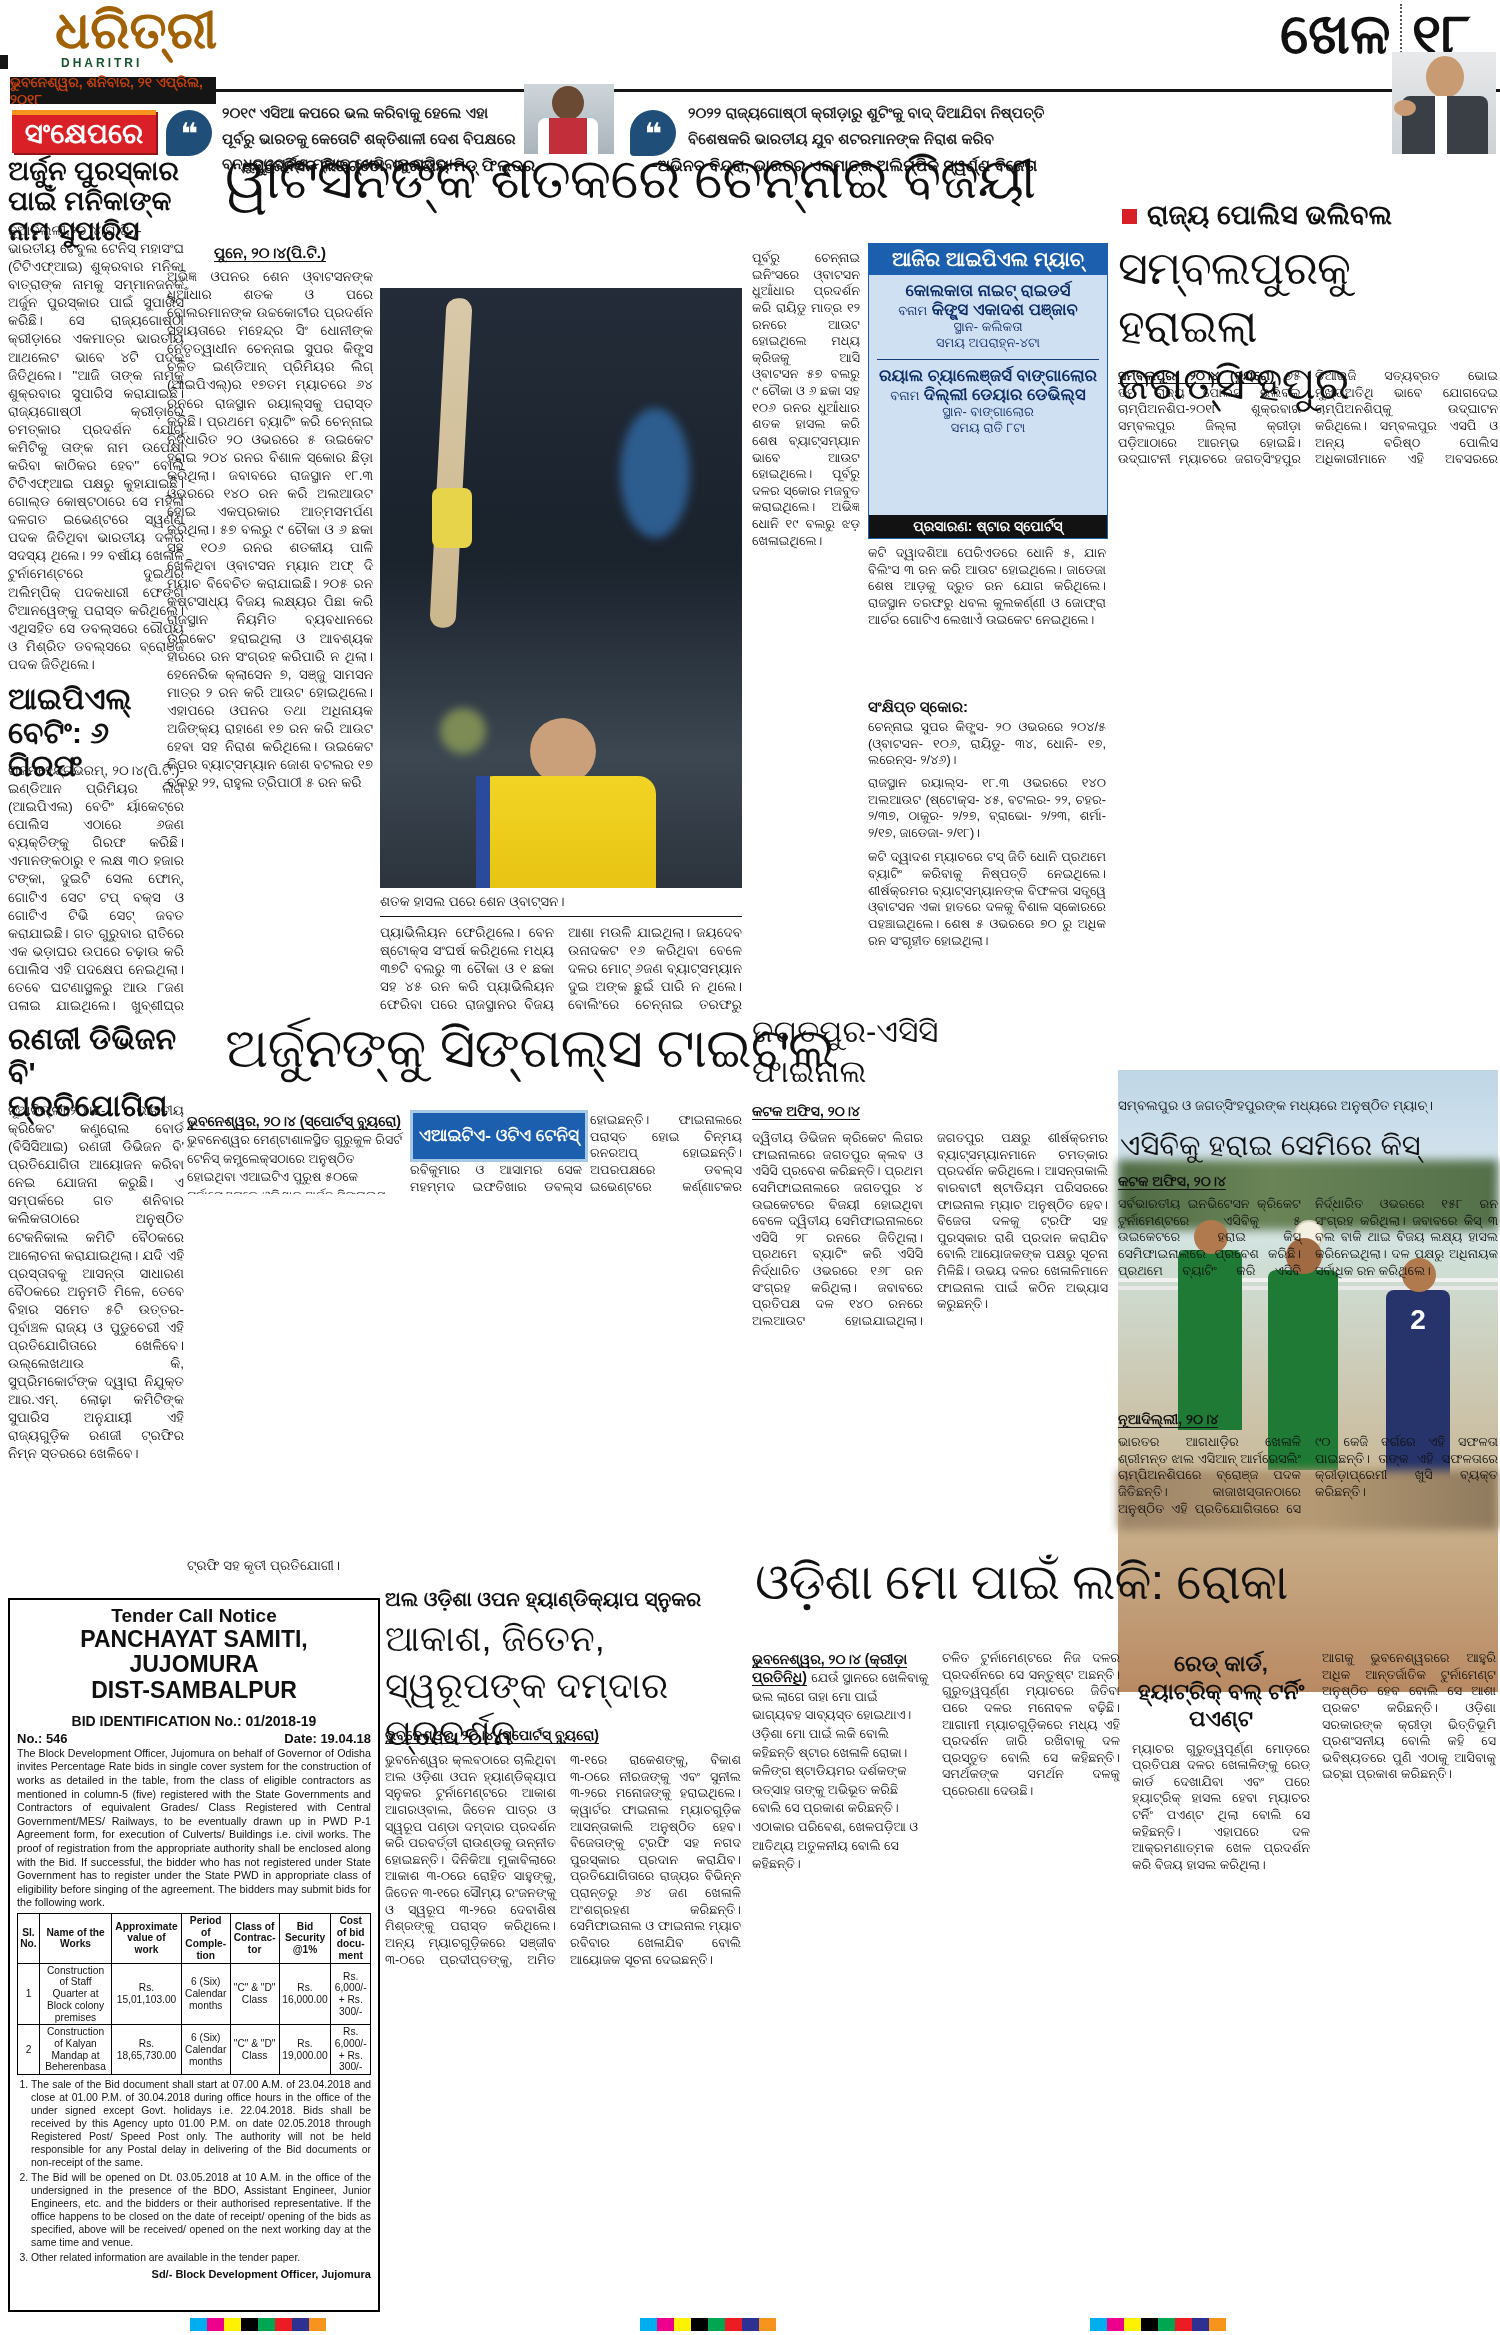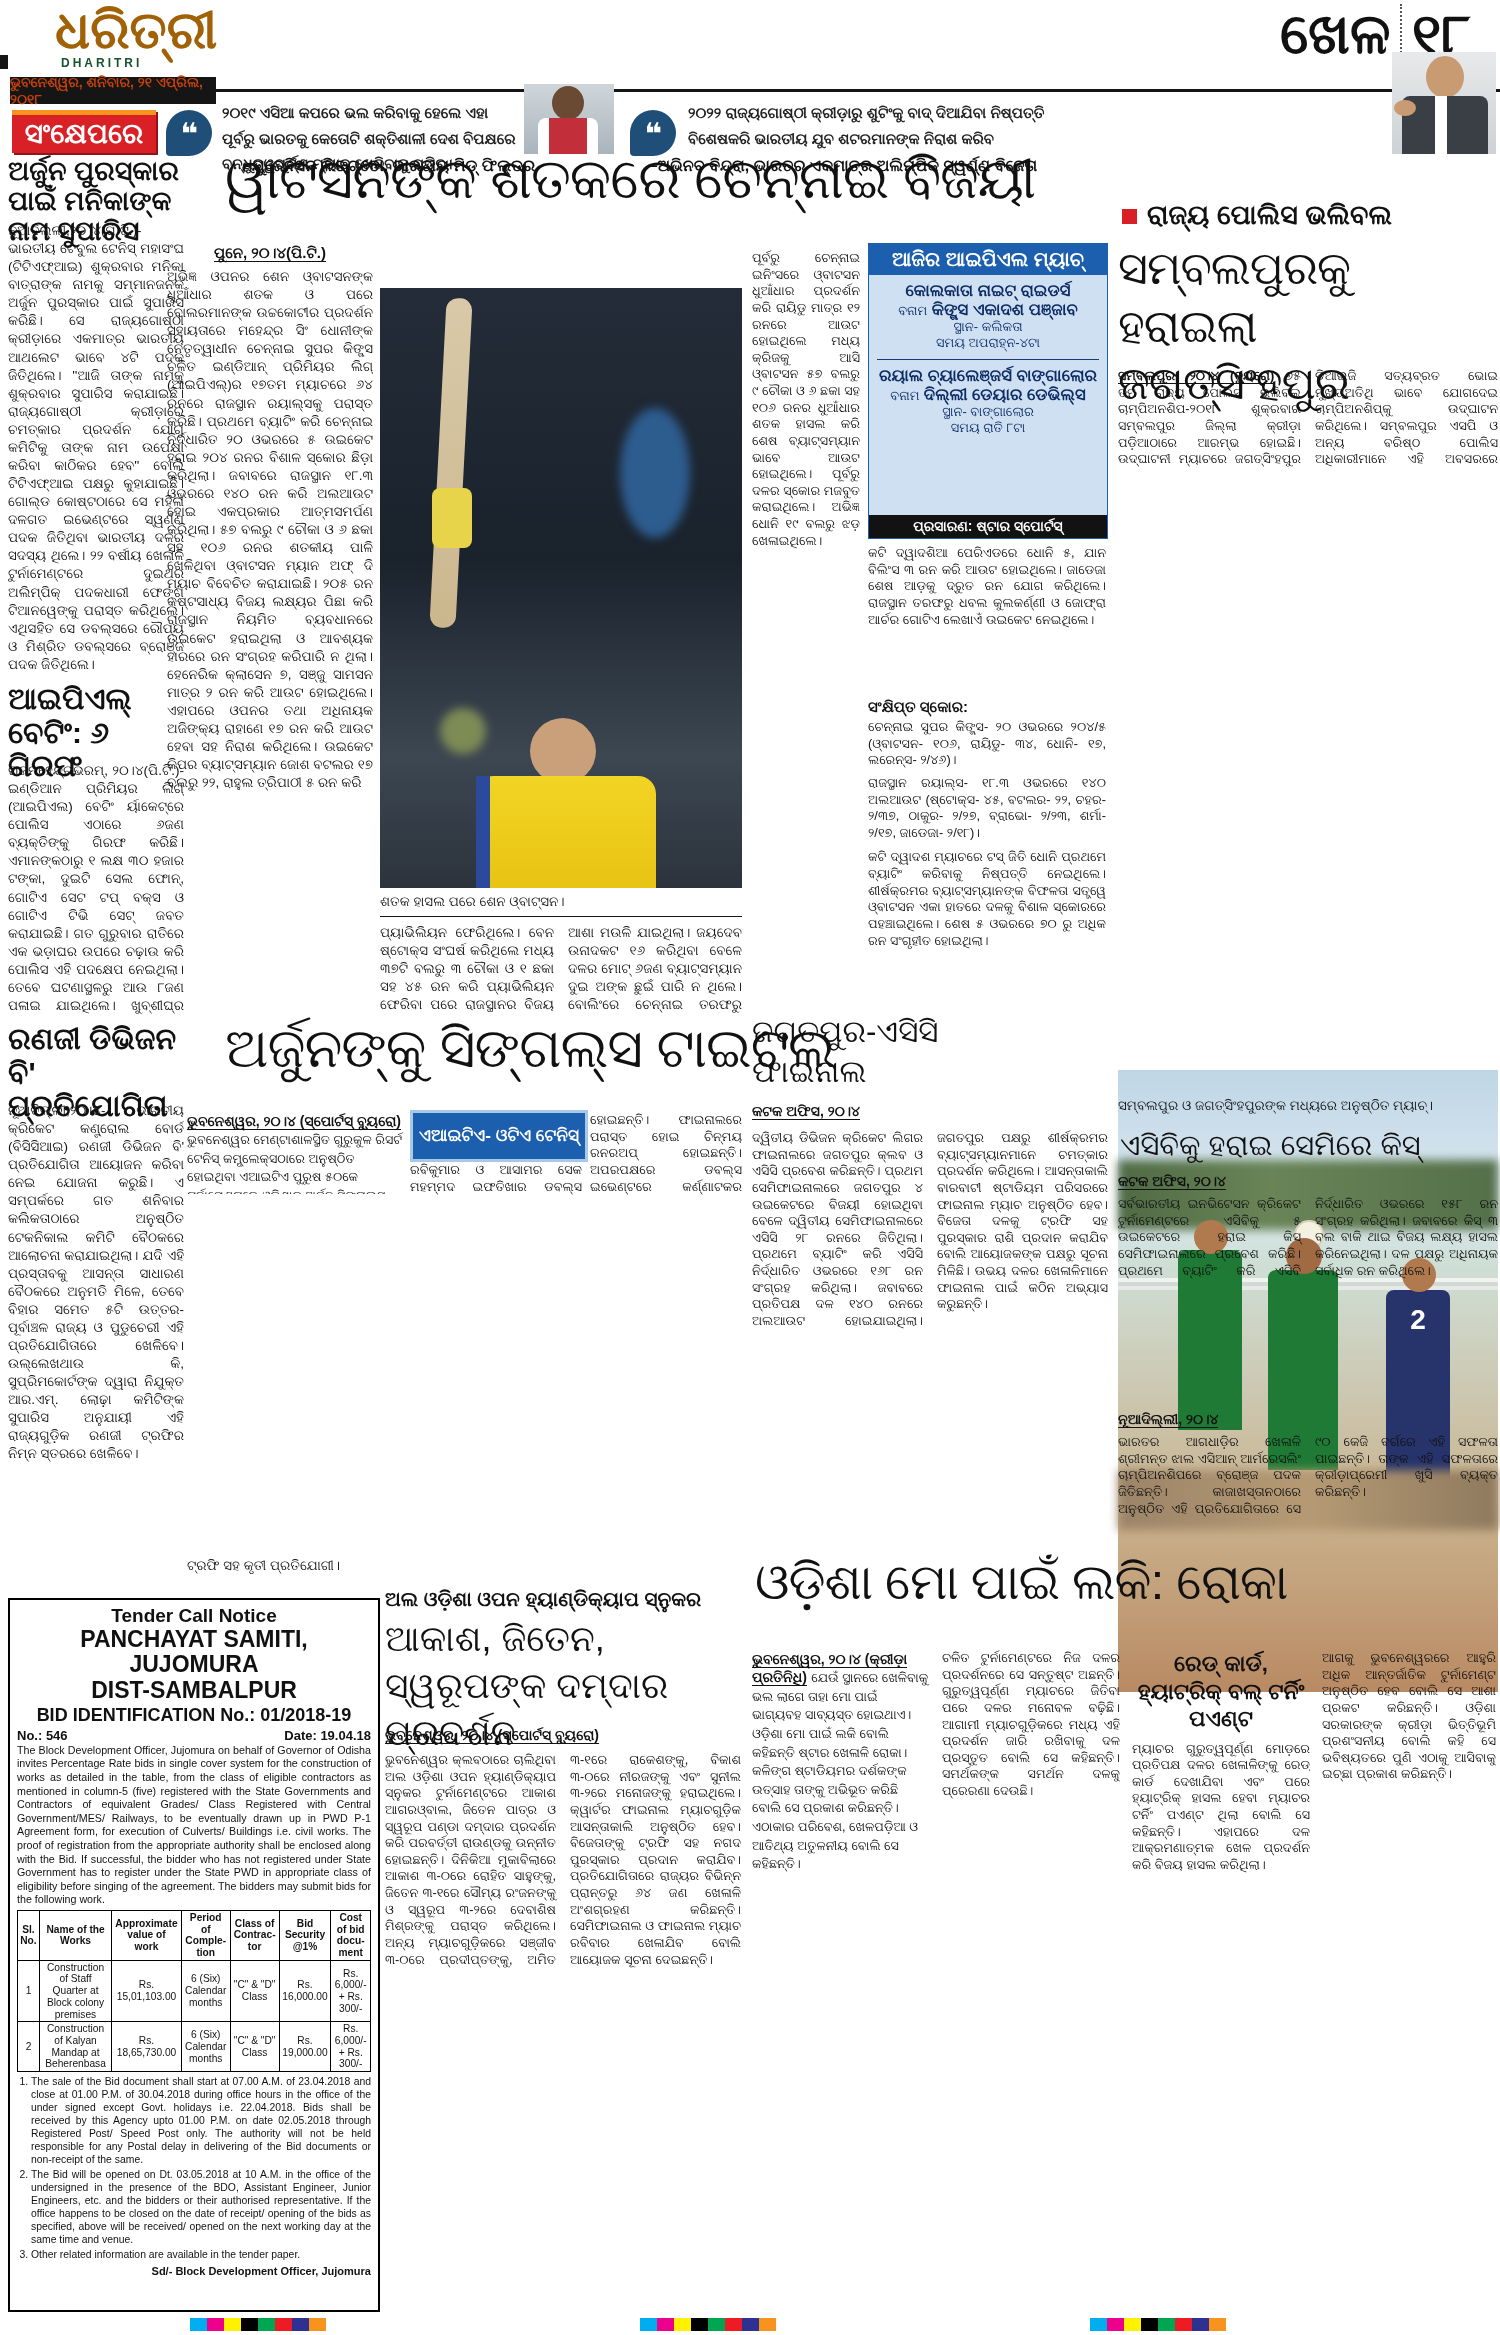--- a/index.html
+++ b/index.html
@@ -39,21 +39,21 @@
   .mline2{font-size:13px;}
   .mdiv{border-top:1px solid #163c77;margin:6px 8px;}
   .mbox-foot{background:#121212;color:#fff;font-size:14px;font-weight:bold;text-align:center;padding:3px 0;margin-top:auto;}
   
   .blue-box{background:#1b5fae;border:3px solid #a8c8e8;color:#fff;font-size:17px;font-weight:bold;
             display:flex;align-items:center;justify-content:center;}
   
   .tender{border:2px solid #000;padding:5px 7px;font-family:"Liberation Sans","DejaVu Sans",sans-serif;}
   .t-title{font-size:19px;font-weight:bold;text-align:center;}
   .t-org{font-size:23px;font-weight:bold;text-align:center;line-height:1.1;}
-  .t-bid{font-size:18px;font-weight:bold;text-align:center;margin-top:2px;}
+  .t-bid{font-size:14px;font-weight:bold;text-align:center;margin-top:10px;}
   .t-nodate{display:flex;justify-content:space-between;font-size:13px;font-weight:bold;margin-top:2px;}
   .t-para{font-size:10.7px;line-height:1.27;text-align:justify;margin-top:1px;}
   .t-table{width:100%;border-collapse:collapse;font-size:10.2px;margin-top:3px;}
   .t-table td,.t-table th{border:1px solid #000;text-align:center;padding:1px 2px;line-height:1.15;}
   .t-table th{font-weight:bold;}
   .t-list{font-size:10.4px;line-height:1.25;text-align:justify;margin:3px 0 0 0;padding-left:14px;}
   .t-list li{margin-bottom:2px;}
   .t-sign{font-size:11px;font-weight:bold;text-align:right;margin-top:4px;}
   
   .ph-watson{background:linear-gradient(180deg,#232c38 0%,#1a222c 45%,#3c4752 78%,#2c333c 100%);position:relative;}

